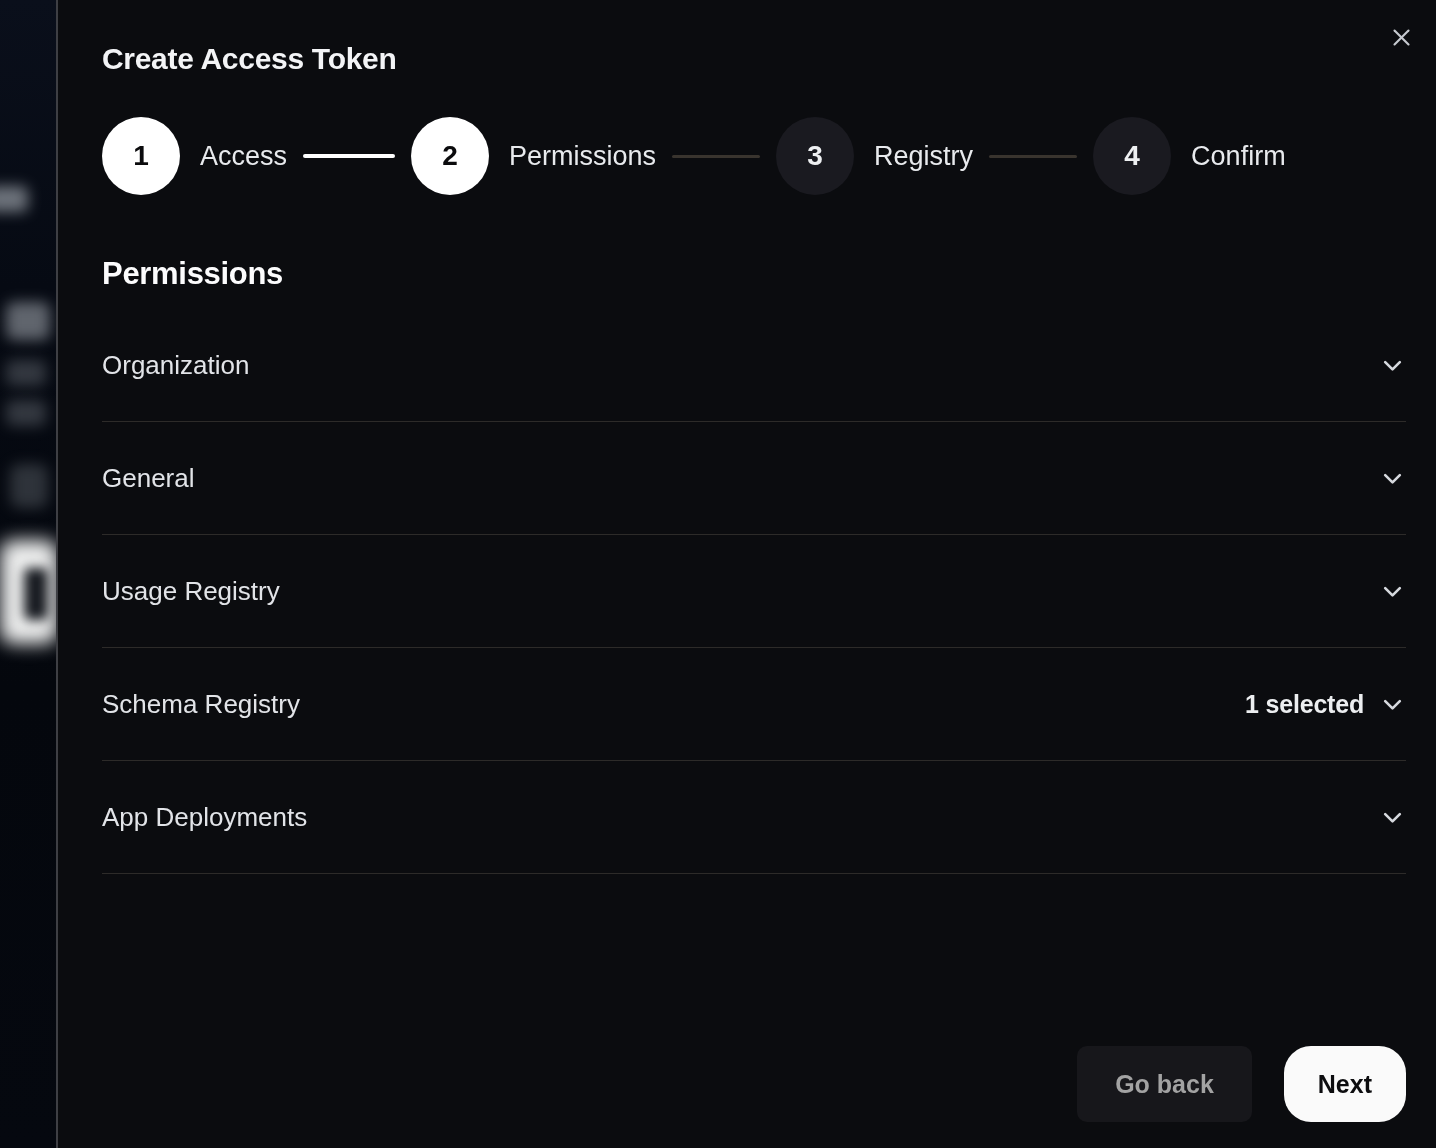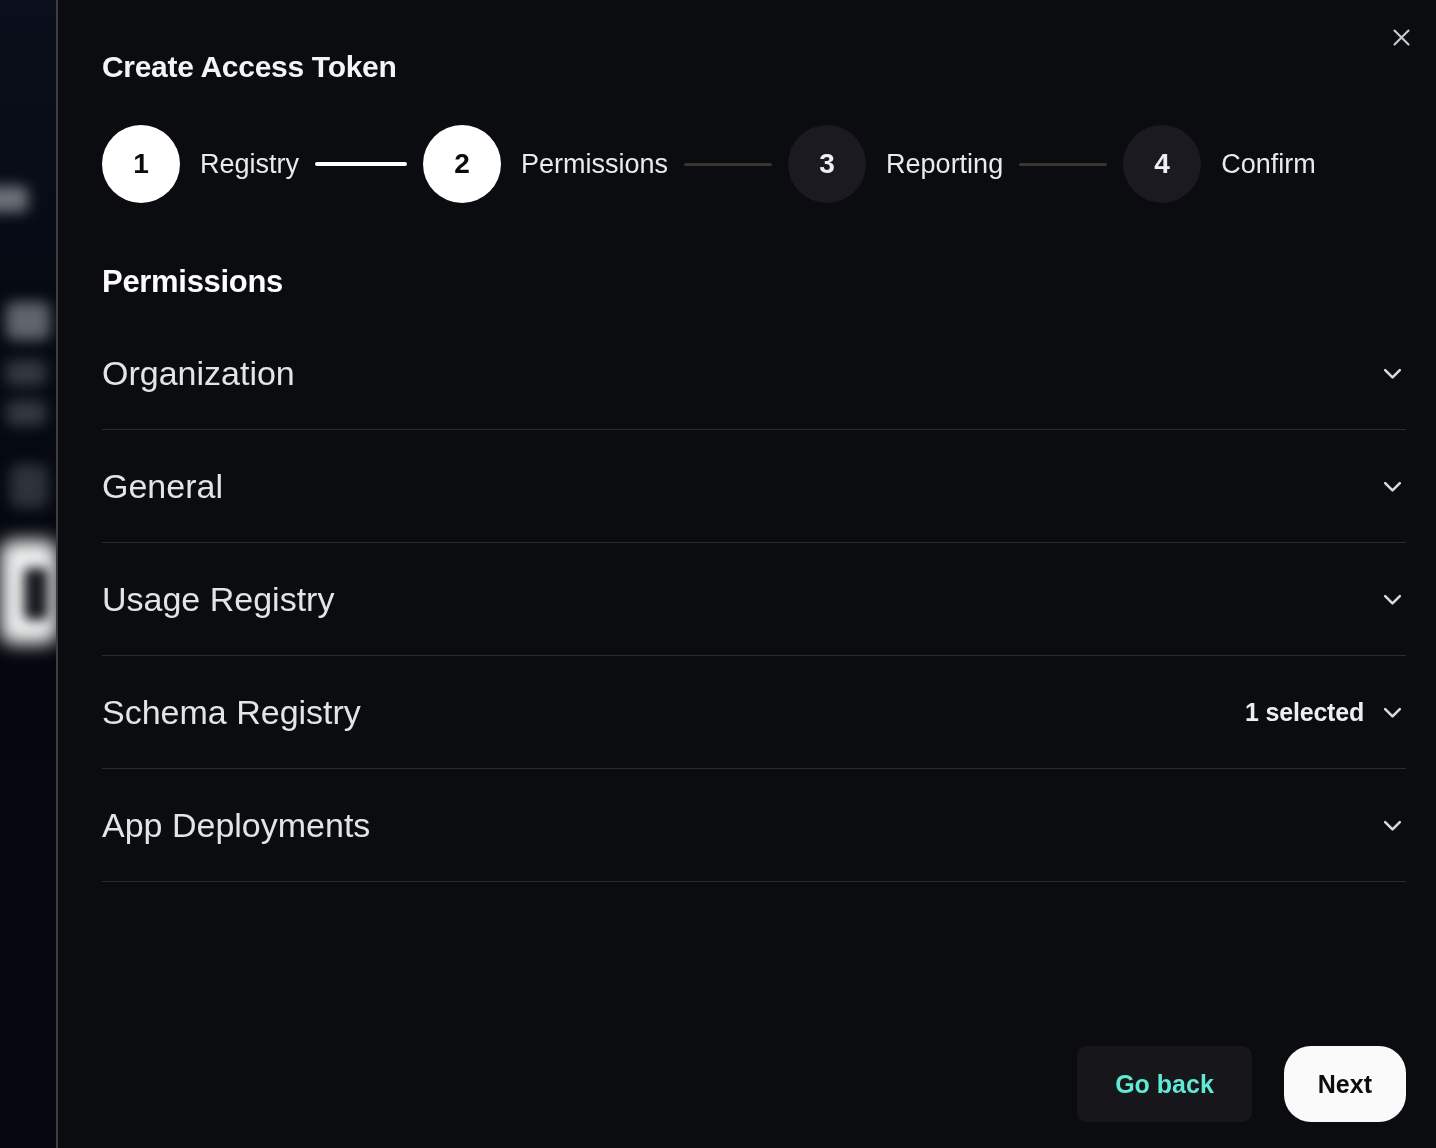--- a/index.html
+++ b/index.html
@@ -24,21 +24,21 @@
   .bs-4 { left: 6px; top: 400px; width: 40px; height: 26px; background: #474c54; border-radius: 6px; opacity: .7; }
   .bs-5 { left: 10px; top: 464px; width: 38px; height: 44px; background: #3c4148; border-radius: 9px; opacity: .75; }
   .bs-6 { left: 0px; top: 540px; width: 58px; height: 104px; background: #eceded; border-radius: 14px; filter: blur(9px); }
   .bs-7 { left: 24px; top: 568px; width: 24px; height: 52px; background: #171a20; border-radius: 5px; filter: blur(6px); }
 
   
   .modal {
     position: absolute; left: 56px; top: 0; right: 0; bottom: 0;
     background: #0b0c0f;
     border-left: 2px solid #3e3f44;
-    padding: 8px 30px 0 44px;
+    padding: 0 30px 0 44px;
   }
   .close-btn {
     position: absolute; top: 22px; right: 20px;
     width: 30px; height: 30px;
     background: transparent; border: none; cursor: pointer;
     display: flex; align-items: center; justify-content: center;
   }
   .dialog-title {
     margin-top: 42px;
     font-size: 30px; font-weight: 700; letter-spacing: -0.3px;
@@ -71,37 +71,37 @@
     font-size: 31px; font-weight: 700; letter-spacing: -0.3px;
     color: #fcfcfd;
   }
   .perm-rows { margin-top: 17px; }
   .perm-row {
     height: 113px;
     display: flex; align-items: center;
     border-bottom: 1px solid #2d2b29;
     cursor: pointer;
   }
-  .perm-label { font-size: 34px; font-weight: 500; color: #e2e4e8; }
+  .perm-label { font-size: 26px; font-weight: 500; color: #e2e4e8; }
   .perm-right { margin-left: auto; display: flex; align-items: center; gap: 15px; }
   .perm-badge { font-size: 25px; font-weight: 600; color: #eceef0; letter-spacing: -0.2px; }
   .chevron { width: 27px; height: 27px; display: block; }
 
   
   .footer {
     position: absolute; right: 30px; bottom: 26px;
     display: flex; gap: 32px; align-items: center;
   }
   .btn {
     height: 76px; border: none; border-radius: 10px; cursor: pointer;
     font-family: "Liberation Sans", sans-serif;
     font-size: 25px; font-weight: 600;
     display: flex; align-items: center; justify-content: center;
   }
-  .btn-secondary { background: #17171b; color: #5eead4; padding: 0 38px; }
+  .btn-secondary { background: #17171b; color: #a3a3a3; padding: 0 38px; }
   .btn-primary  { background: #fafafa; color: #0d0d0f; padding: 0 34px; border-radius: 27px; }
 </style>
 </head>
 <body>
 
 <div class="viewport">
 
   <div class="bg-strip">
     <div class="blur-shape bs-1"></div>
     <div class="blur-shape bs-2"></div>
@@ -120,33 +120,33 @@
         <line x1="20" y1="4" x2="4" y2="20"></line>
       </svg>
     </button>
 
     <h1 class="dialog-title">Create Access Token</h1>
 
     <div class="stepper">
 
       <div class="step active">
         <div class="step-circle">1</div>
-        <div class="step-label">Registry</div>
+        <div class="step-label">Access</div>
       </div>
       <div class="connector active"></div>
 
       <div class="step active">
         <div class="step-circle">2</div>
         <div class="step-label">Permissions</div>
       </div>
       <div class="connector upcoming"></div>
 
       <div class="step upcoming">
         <div class="step-circle">3</div>
-        <div class="step-label">Reporting</div>
+        <div class="step-label">Registry</div>
       </div>
       <div class="connector upcoming"></div>
 
       <div class="step upcoming">
         <div class="step-circle">4</div>
         <div class="step-label">Confirm</div>
       </div>
 
     </div>
 

